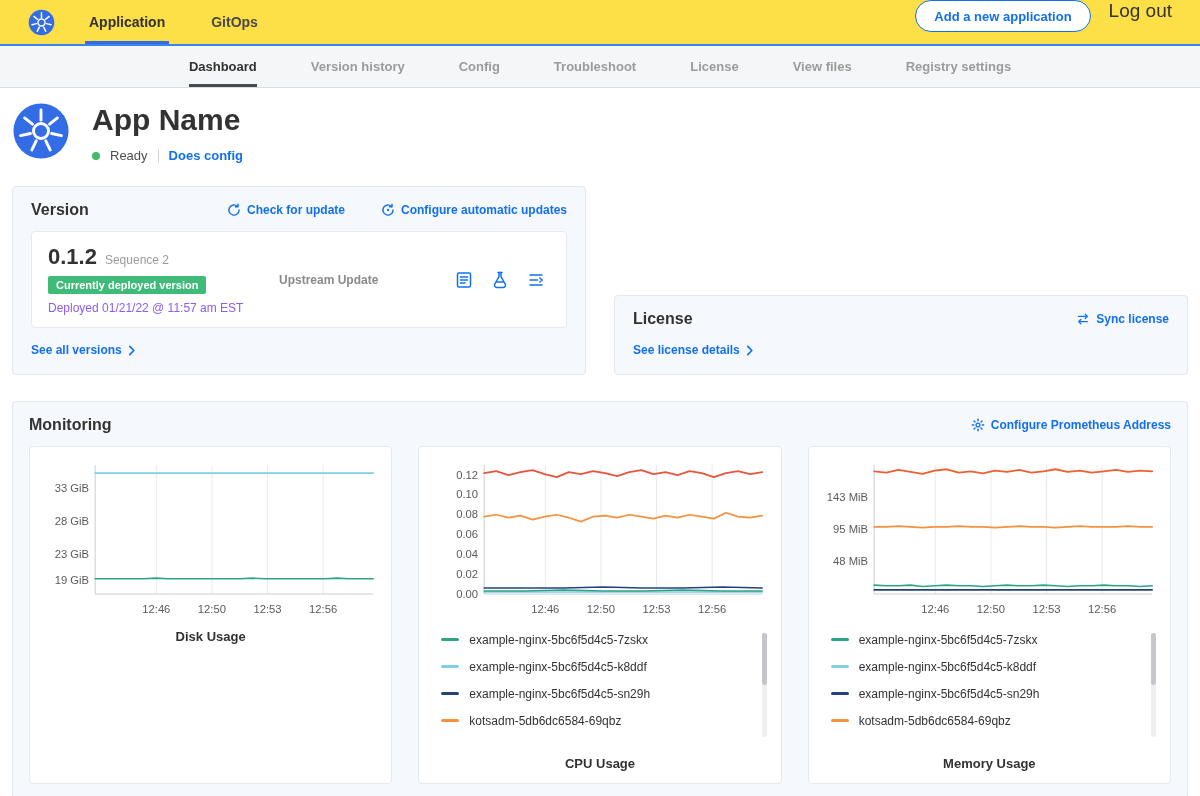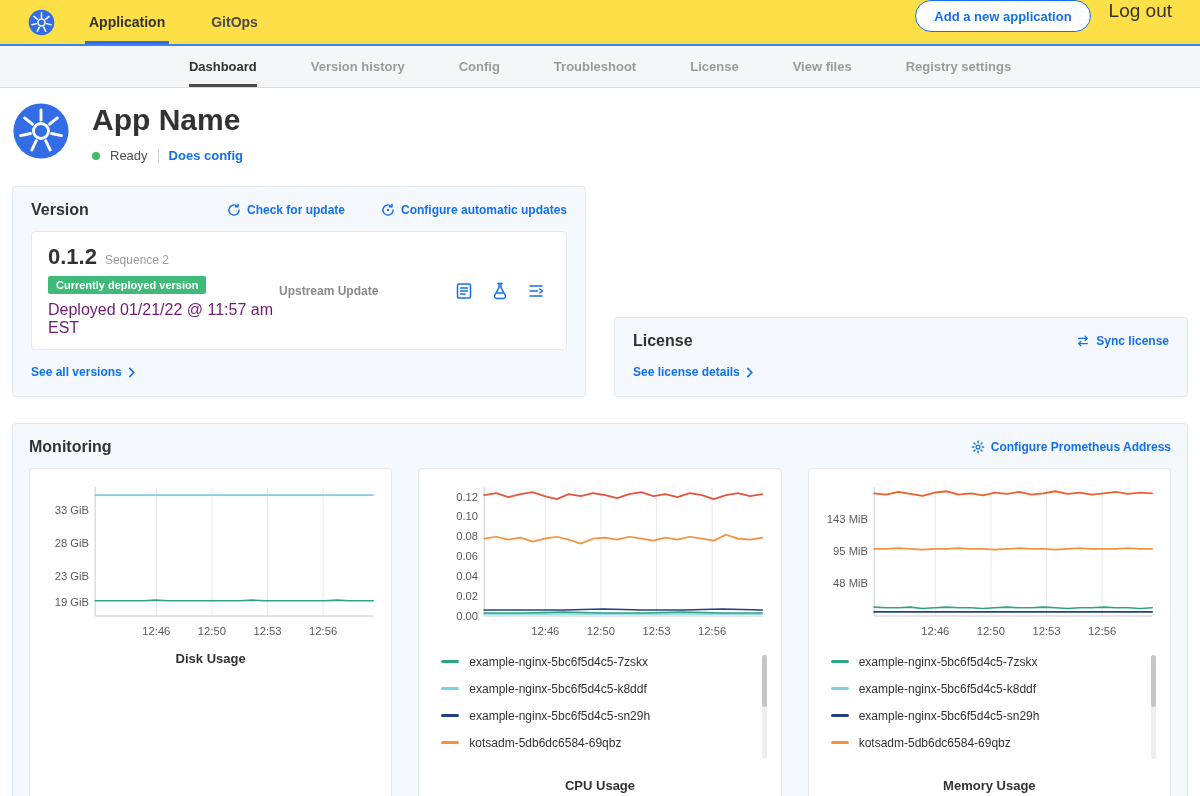--- a/index.html
+++ b/index.html
@@ -41,21 +41,21 @@
   .panel-head { display: flex; justify-content: space-between; align-items: center; margin-bottom: 12px; }
   .panel-title { font-size: 16px; font-weight: 700; }
   .head-links { display: flex; gap: 36px; }
   .white-card { background: #fff; border: 1px solid #e6e9ee; border-radius: 4px; padding: 12px 16px; }
   .version-card-body { display: flex; align-items: center; }
   .v-left { width: 225px; }
   .v-num-row { display: flex; align-items: baseline; gap: 8px; }
   .v-num { font-size: 22px; font-weight: 700; }
   .v-seq { font-size: 12px; color: #9b9b9b; }
   .deploy-badge { display: inline-block; margin-top: 6px; background: #3fba79; color: #fff; font-size: 11px; font-weight: 700; padding: 3px 8px; border-radius: 2px; }
-  .deployed-at { margin-top: 7px; font-size: 16px; color: #701a75; }
+  .deployed-at { margin-top: 7px; font-size: 12px; color: #8b5cf6; }
   .upstream { flex: 1; font-size: 12px; color: #8a8a8a; font-weight: 600; padding-left: 6px; }
   .v-icons { display: flex; gap: 16px; align-items: center; color: #1370ec; padding-right: 4px; }
   .icon-btn { cursor: pointer; display: flex; }
   .panel-foot { margin-top: 12px; }
 
   .lic-row1 { display: flex; align-items: baseline; gap: 10px; }
   .customer { font-size: 16px; font-weight: 700; }
   .channel { font-size: 12px; color: #68a1af; font-weight: 600; }
   .lic-row2 { display: flex; align-items: center; gap: 10px; margin-top: 10px; }
   .trial-badge { display: inline-flex; align-items: center; gap: 5px; background: #dcecfc; color: #1370ec; font-size: 11px; font-weight: 700; padding: 3px 8px; border-radius: 3px; }

